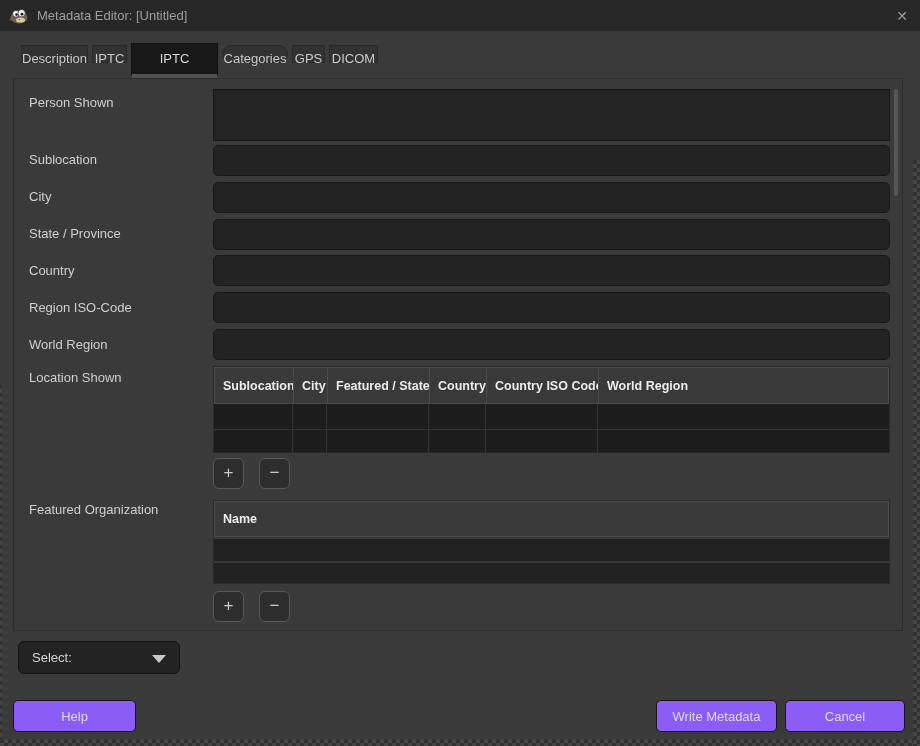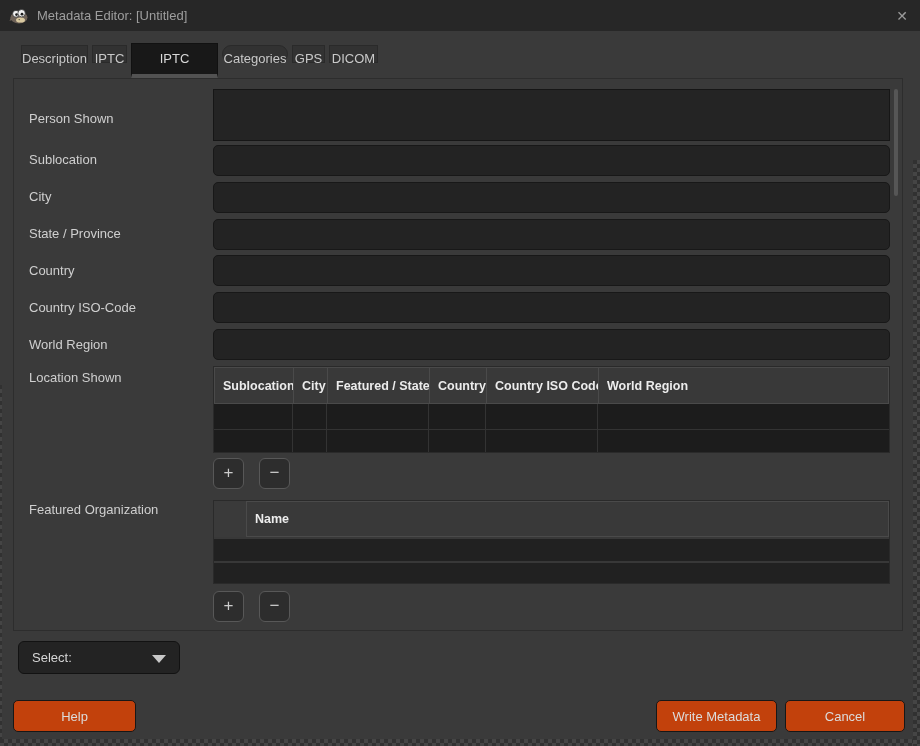--- a/index.html
+++ b/index.html
@@ -84,21 +84,21 @@
     color:#d6d6d6; font-size:13px; display:flex; align-items:center; cursor:pointer;
   }
   .select-btn .sel-label { margin-left:13px; }
   .select-btn .arrow {
     position:absolute; right:13px; top:13px; width:0; height:0;
     border-left:7px solid transparent; border-right:7px solid transparent;
     border-top:8px solid #c8c8c8;
   }
   .abtn {
     position:absolute; top:700px; height:32px;
-    background:#c2410c; border:1px solid #171717; border-radius:5px;
+    background:#8b5cf6; border:1px solid #171717; border-radius:5px;
     color:#dcdcdc; font-size:13px; display:flex; align-items:center; justify-content:center;
     cursor:pointer;
   }
   
   .checker {
     position:absolute;
     background:conic-gradient(#454545 25%, #313131 0 50%, #454545 0 75%, #313131 0) 0 0/8px 8px;
   }
 </style>
 </head>
@@ -125,26 +125,26 @@
 
   <div class="tab" style="left:21px;width:67px;">Description</div>
   <div class="tab" style="left:92px;width:35px;">IPTC</div>
   <div class="tab active" style="left:131px;width:87px;">IPTC Extension</div>
   <div class="tab" style="left:222px;width:66px;border-radius:11px;">Categories</div>
   <div class="tab" style="left:292px;width:33px;">GPS</div>
   <div class="tab" style="left:329px;width:49px;">DICOM</div>
 
   <div class="frame">
 
-    <div class="flabel" style="top:16px;margin-top:16px;">Person Shown</div>
+    <div class="flabel" style="top:16px;">Person Shown</div>
     <div class="flabel" style="top:73px;">Sublocation</div>
     <div class="flabel" style="top:110px;">City</div>
     <div class="flabel" style="top:147px;">State / Province</div>
     <div class="flabel" style="top:184px;">Country</div>
-    <div class="flabel" style="top:221px;">Country ISO-Code</div>
+    <div class="flabel" style="top:221px;">Region ISO-Code</div>
     <div class="flabel" style="top:258px;">World Region</div>
     <div class="flabel" style="top:291px;">Location Shown</div>
     <div class="flabel" style="top:423px;text-align:right;">Featured Organization</div>
 
     <textarea class="tarea" value="" style=""></textarea>
     <input class="entry" style="top: 66px;" value="">
     <input class="entry" style="top: 103px;" value="">
     <input class="entry" style="top: 140px;" value="">
     <input class="entry" style="top: 176px;" value="">
     <input class="entry" style="top: 213px;" value="">
@@ -173,21 +173,21 @@
         <div class="cell" style="width:102px;"></div>
         <div class="cell" style="width:57px;"></div>
         <div class="cell" style="width:112px;"></div>
         <div class="cell"></div>
       </div>
     </div>
     <div class="pm" style="left:199px;top:379px;">+</div>
     <div class="pm" style="left:245px;top:379px;">−</div>
 
     <div class="mtable ftable" style="top:421px;">
-      <div class="thead" style="height:36px;margin-left:32px;">
+      <div class="thead" style="height:36px;">
         <div class="hcell">Name</div>
       </div>
       <div class="trow" style="height:24px;">
         <div class="cell"></div>
       </div>
       <div class="trow" style="height:22px;">
         <div class="cell"></div>
       </div>
     </div>
     <div class="pm" style="left:199px;top:512px;">+</div>

